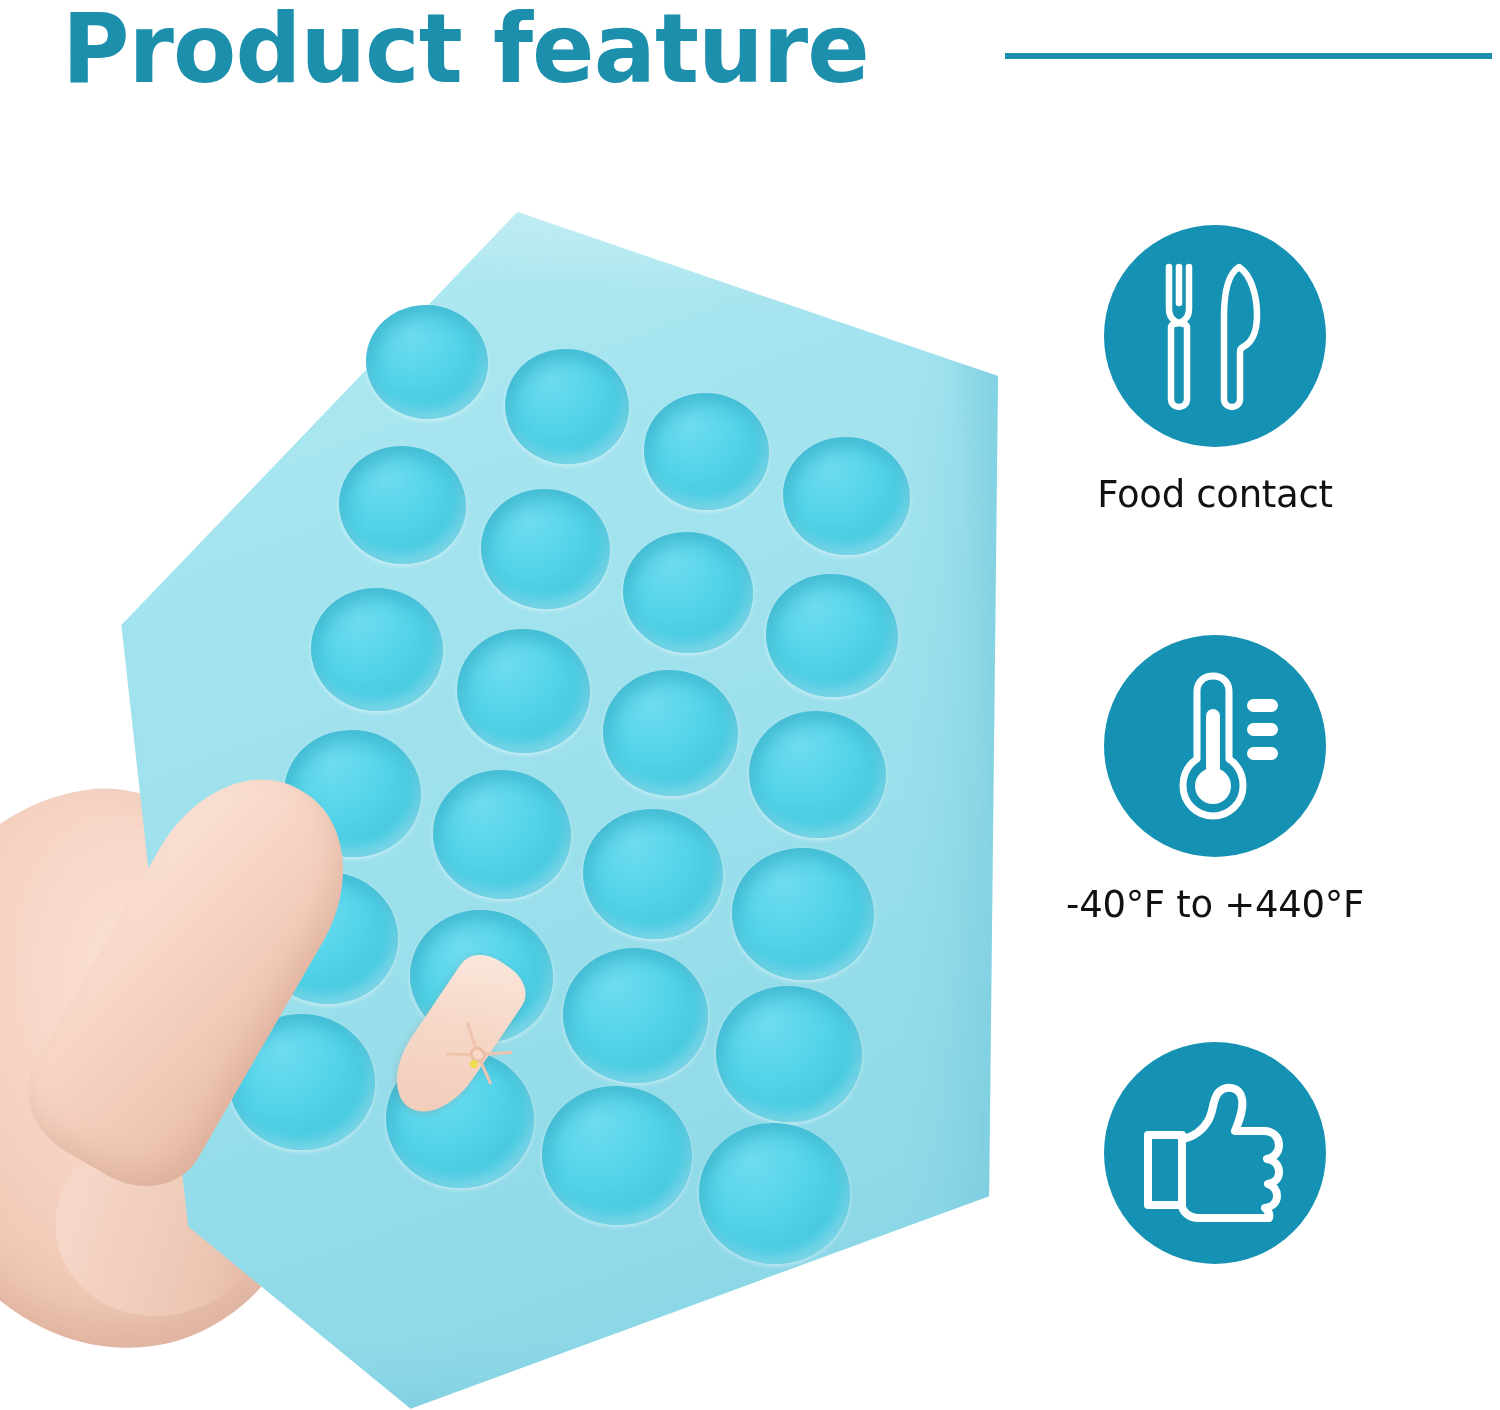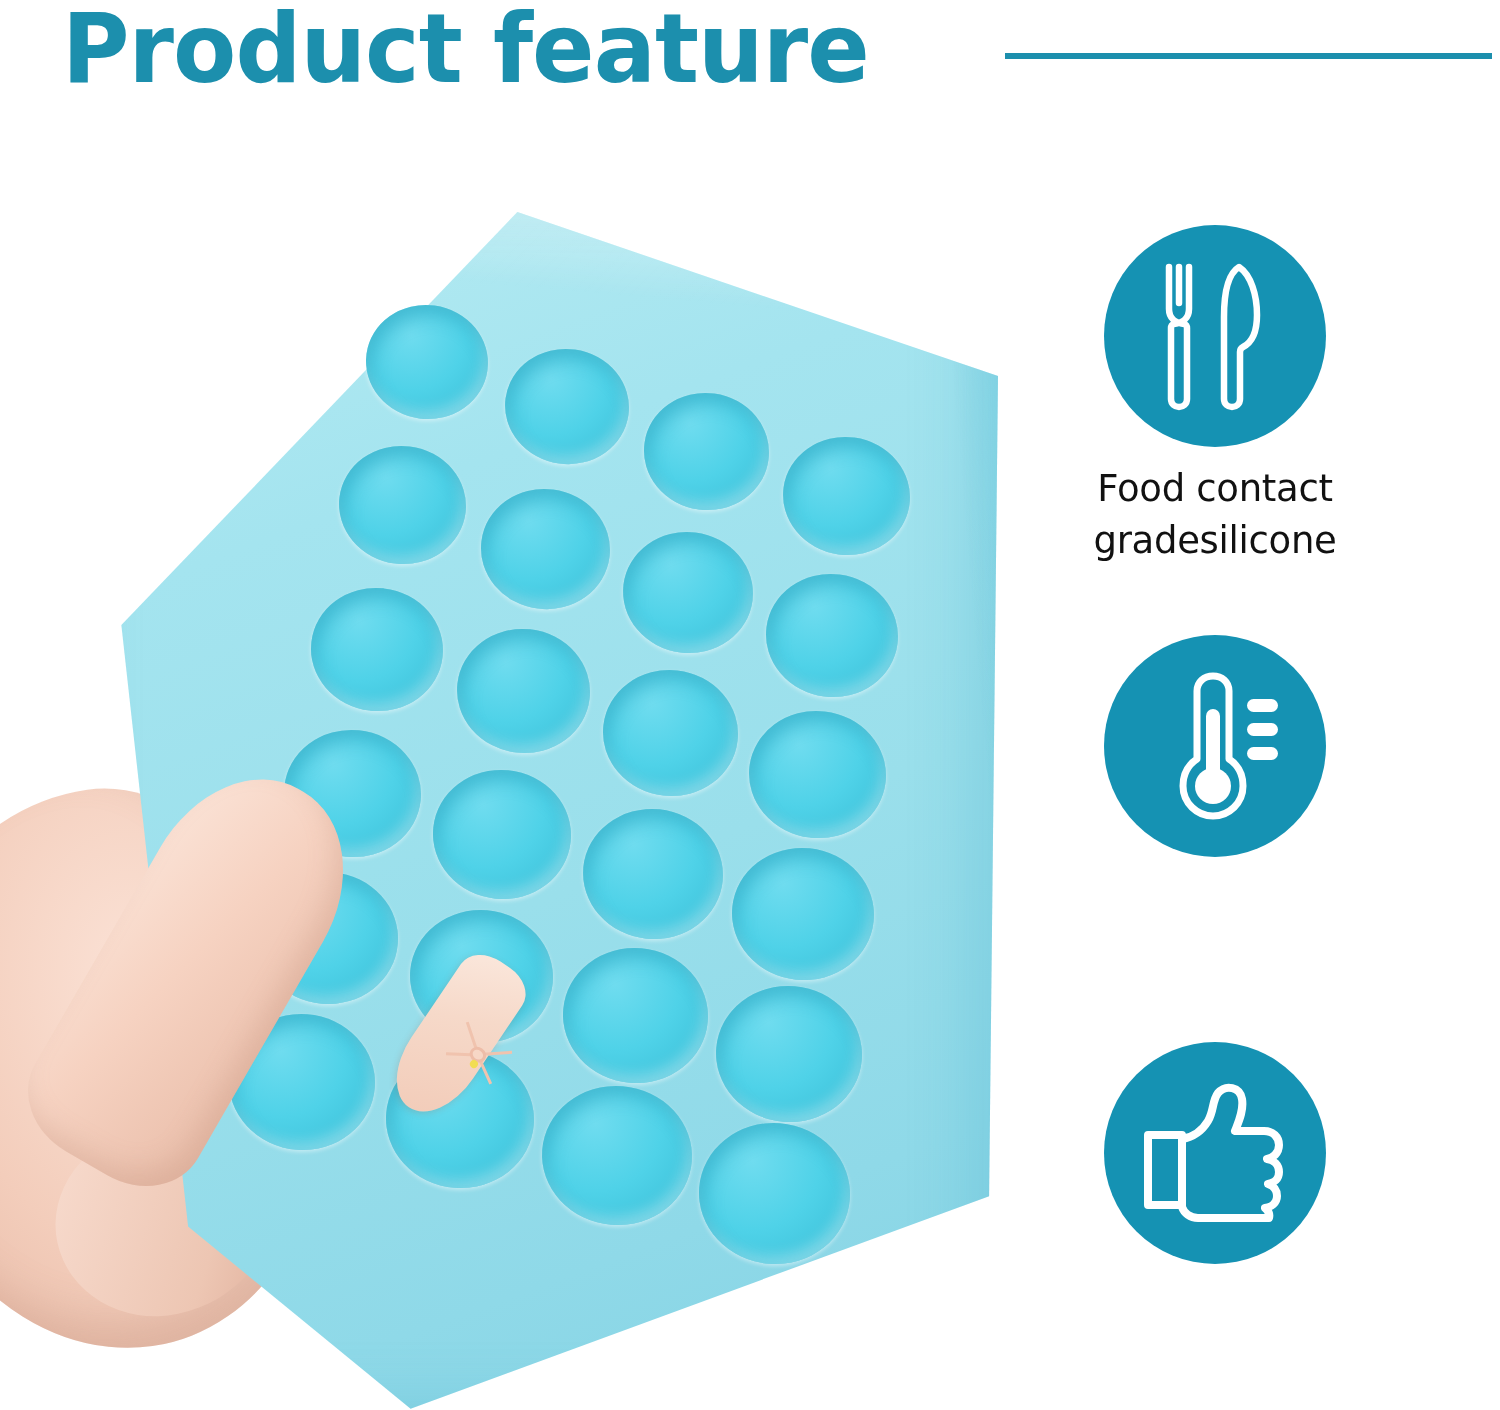--- a/index.html
+++ b/index.html
@@ -164,21 +164,21 @@
     width: 222px;
     height: 222px;
     margin: 0 auto;
     border-radius: 50%;
     background: #1592b3;
     display: flex;
     align-items: center;
     justify-content: center;
   }
   .feature-caption {
-    margin-top: 16px;
+    margin-top: 22px;
     font-family: "DejaVu Sans", sans-serif;
     font-size: 37px;
     line-height: 52px;
     color: #111111;
     font-weight: 400;
     letter-spacing: -0.3px;
   }
   .feature-caption .l2 { display: block; }
 
   #feature-0 { top: 0px; }
@@ -251,21 +251,20 @@
 
             <path d="M16 6 L16 48 C16 57 22 62 31 63 L31 63 C33 63 34 65 34 67 L34 138 C34 143 30 146 26 146 C22 146 18 143 18 138 L18 67 C18 65 19 63 21 63 C30 62 36 57 36 48 L36 6"></path>
             <path d="M26 6 L26 42"></path>
 
             <path d="M86 6 C98 14 104 34 104 54 C104 72 98 82 90 86 C88 87 87 89 87 91 L87 138 C87 143 83 146 79 146 C75 146 71 143 71 138 L71 56 C71 28 76 12 86 6 Z"></path>
           </g>
         </svg>
       </div>
       <div class="feature-caption">
         <span>Food contact</span>
-        <span class="l2">gradesilicone</span>
       </div>
     </div>
 
     <div class="feature" id="feature-1">
       <div class="feature-icon">
         <svg width="130" height="150" viewBox="0 0 130 150">
           <g fill="none" stroke="#ffffff" stroke-width="7" stroke-linecap="round" stroke-linejoin="round">
 
             <path d="M47 88 L47 20 C47 11 54 5 63 5 C72 5 79 11 79 20 L79 88
                      C88 94 93 104 93 115 C93 132 79 145 63 145 C47 145 33 132 33 115 C33 104 38 94 47 88 Z"></path>
@@ -275,20 +274,21 @@
           <rect x="56" y="38" width="14" height="82" rx="7" fill="#ffffff"></rect>
 
           <g fill="#ffffff">
             <rect x="97" y="28" width="31" height="13" rx="6.5"></rect>
             <rect x="97" y="52" width="31" height="13" rx="6.5"></rect>
             <rect x="97" y="76" width="31" height="13" rx="6.5"></rect>
           </g>
         </svg>
       </div>
       <div class="feature-caption">
+        <span class="l2">-40°F to +440°F</span>
       </div>
     </div>
 
     <div class="feature" id="feature-2">
       <div class="feature-icon">
         <svg width="150" height="140" viewBox="0 0 150 140">
           <g fill="none" stroke="#ffffff" stroke-width="8" stroke-linecap="round" stroke-linejoin="round">
 
             <path d="M8 52 L42 52 L42 122 L8 122 Z"></path>
 

